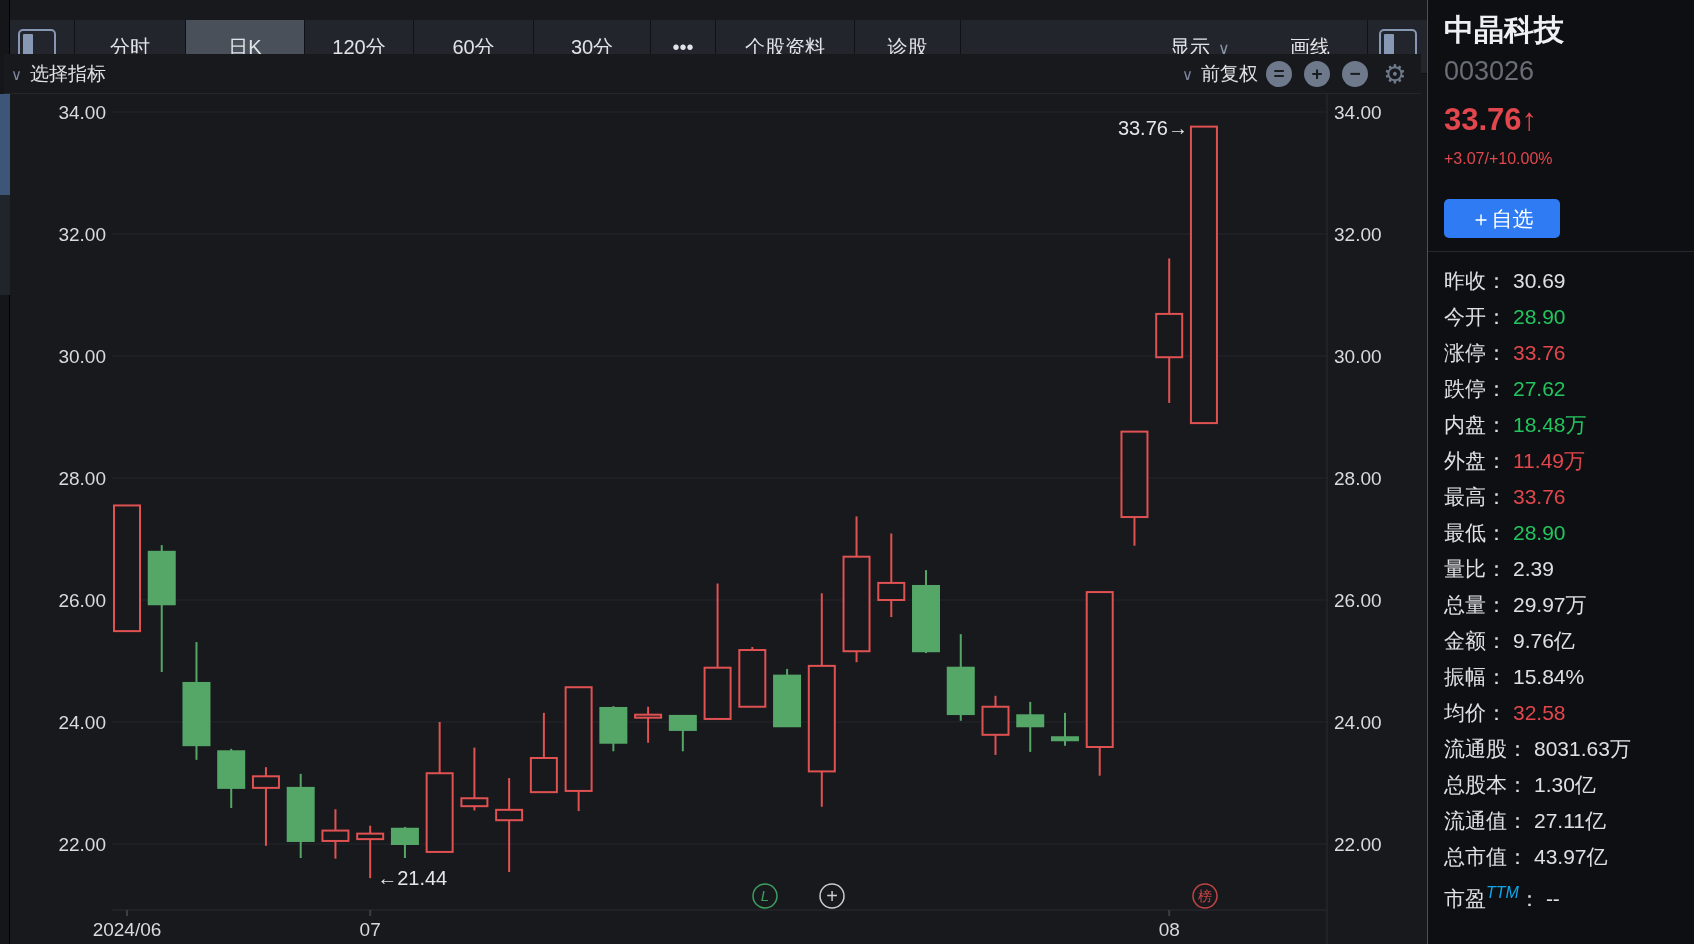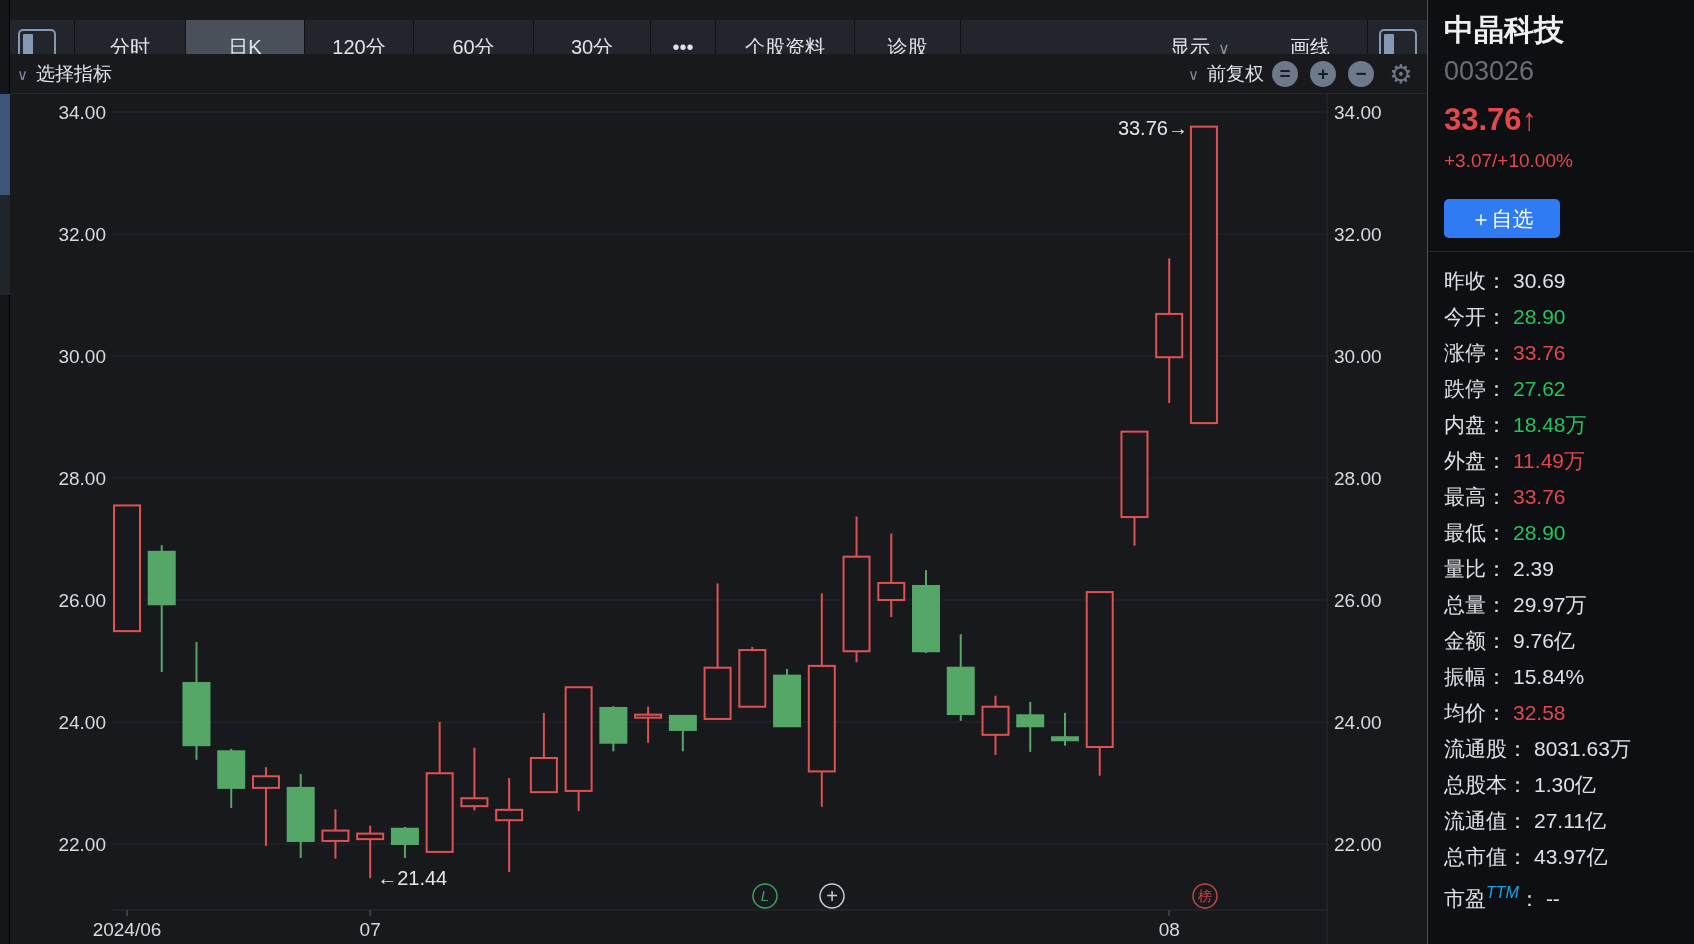--- a/index.html
+++ b/index.html
@@ -22,37 +22,37 @@
   .tab:last-child { border-right:1px solid #101216; }
   .tab.selected { background:#4a505a; }
   #show-btn { position:absolute; left:1160px; top:0; height:54px; line-height:54px; font-size:20px; color:#e0e3e7; cursor:pointer; }
   #show-btn .chev { color:#8a93a3; font-size:16px; margin-left:8px; }
   #draw-btn { position:absolute; left:1280px; top:0; height:54px; line-height:54px; font-size:20px; color:#e0e3e7; cursor:pointer; }
   #toolbar .sep { position:absolute; left:1357px; top:0; width:1px; height:54px; background:#101216; }
   #right-panel-icon { left:1369px; }
   #left-panel-icon { left:8px; }
 
   
-  #subheader { position:absolute; left:10px; top:54px; width:1417px; height:40px; background:#17191d; border-bottom:1px solid #24262c; }
+  #subheader { position:absolute; left:4px; top:54px; width:1417px; height:40px; background:#17191d; border-bottom:1px solid #24262c; }
   #indicator-select { position:absolute; left:7px; top:0; height:40px; line-height:40px; font-size:19px; color:#dfe2e6; cursor:pointer; }
   #indicator-select .chev, #adjust-select .chev { color:#7f8become; color:#7f88a0; font-size:15px; margin-right:8px; }
   #adjust-select { position:absolute; left:1178px; top:0; height:40px; line-height:40px; font-size:19px; color:#dfe2e6; cursor:pointer; }
   .circle-btn { position:absolute; top:7px; width:26px; height:26px; border-radius:50%; background:#6e7a8c;
                 color:#1a1d22; font-size:19px; font-weight:bold; text-align:center; line-height:25px; cursor:pointer; }
   #gear-btn { position:absolute; top:4px; width:30px; height:32px; color:#6e7a8c; font-size:26px; line-height:32px; text-align:center; cursor:pointer; }
 
   
   #chart-wrap { position:absolute; left:10px; top:94px; width:1417px; height:850px; background:#17191d; }
 
   
   #sidebar { position:absolute; left:1427px; top:0; width:267px; height:944px; background:#0e0f12; border-left:1px solid #6d28d9; }
   #stock-name { position:absolute; left:16px; top:10px; font-size:30px; font-weight:bold; color:#eef0f3; }
   #stock-code { position:absolute; left:16px; top:56px; font-size:27px; color:#686d76; }
   #stock-price { position:absolute; left:16px; top:102px; font-size:31px; font-weight:bold; color:#e1474d; }
-  #stock-change { position:absolute; left:16px; top:150px; font-size:19px; color:#e1474d; }
+  #stock-change { position:absolute; left:16px; top:150px; font-size:16px; color:#e1474d; }
   #watch-btn { position:absolute; left:16px; top:199px; width:116px; height:39px; background:#2e7bf3; border:none;
                border-radius:5px; color:#fff; font-size:21px; cursor:pointer; font-family:"Liberation Sans",sans-serif; }
   #stats-divider { position:absolute; left:0; top:251px; width:267px; height:1px; background:#26292f; }
   #stats { position:absolute; left:16px; top:263px; width:245px; }
   .stat-row { height:36px; line-height:36px; font-size:21px; white-space:nowrap; }
   .stat-row .lbl { color:#dde0e4; }
   .stat-row sup { font-size:16px; color:#0ea5e9;font-style:italic; }
   .stat-row .val { margin-left:6px; }
   .val.white { color:#dde0e4; } .val.red { color:#e1474d; } .val.green { color:#22c55e; }
 </style>

